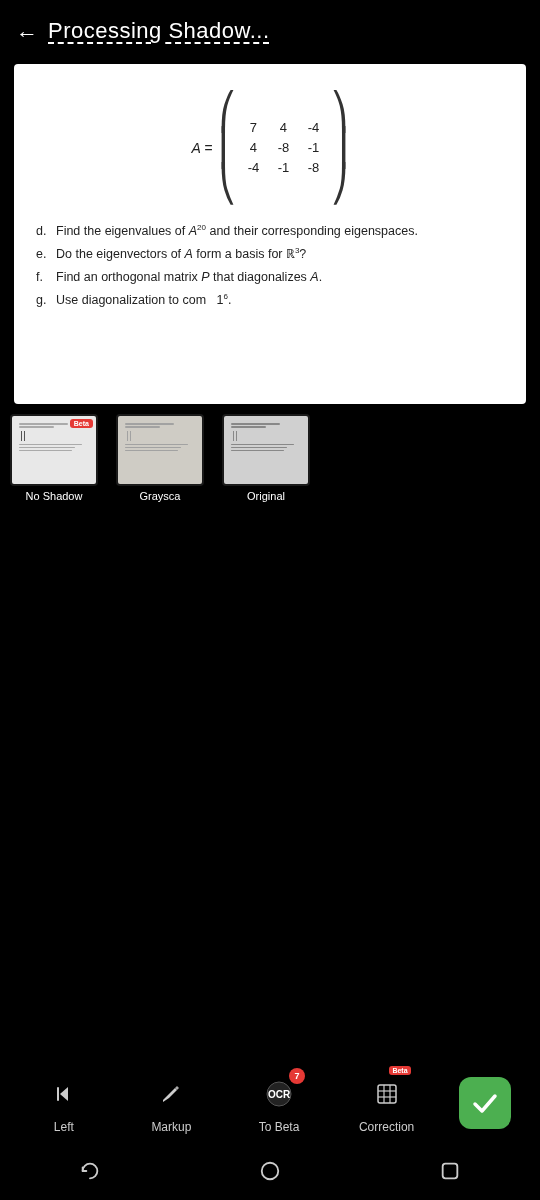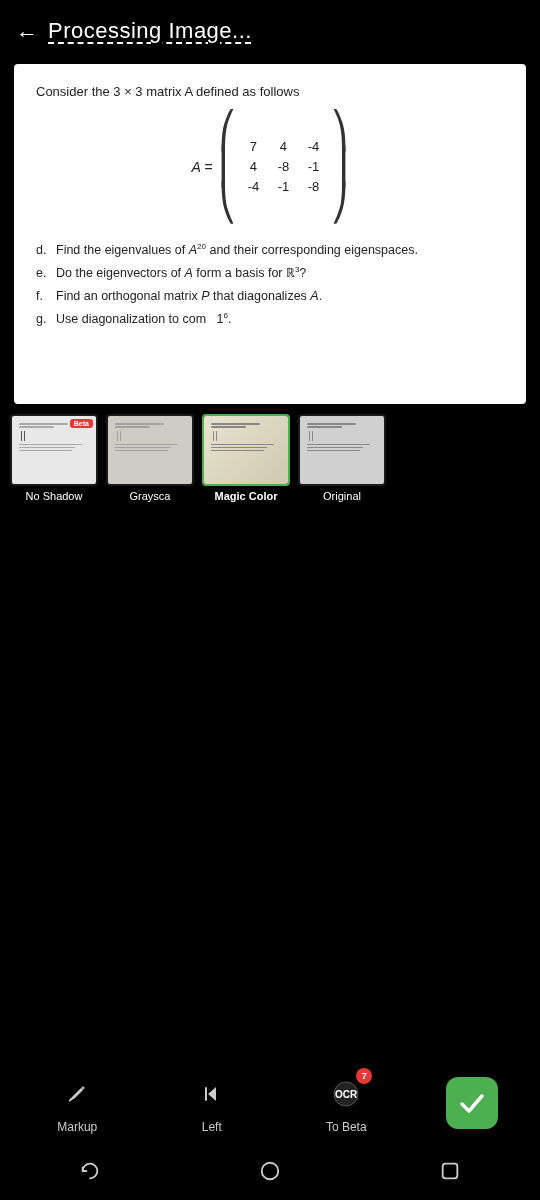--- a/index.html
+++ b/index.html
@@ -104,21 +104,21 @@
     }
     sup {
       font-size: 8px;
       vertical-align: super;
     }
 
     
     .filter-strip {
       display: flex;
       flex-direction: row;
-      gap: 0;
+      gap: 10px;
       margin: 8px 0 0 0;
       overflow-x: auto;
       padding: 0 6px;
     }
     .filter-item {
       flex: 0 0 auto;
       width: 96px;
       display: flex;
       flex-direction: column;
       align-items: center;
@@ -323,25 +323,24 @@
       padding: 0 1px;
       margin: 1px 2px;
       height: 10px;
     }
   </style>
 </head>
 <body>
 
 <div class="header">
   <span class="back-btn">←</span>
-  <span class="header-title">Processing Image...</span>
+  <span class="header-title">Processing Shadow...</span>
 </div>
 
 <div class="doc-area">
-  <div class="doc-title">Consider the 3 × 3 matrix A defined as follows</div>
 
   <div class="matrix-container">
     <span class="matrix-label">A =</span>
     <span class="matrix-bracket">⎛<br>⎜<br>⎝</span>
     <div class="matrix-values">
       <span>7</span>
       <span>4</span>
       <span>-4</span>
       <span>4</span>
       <span>-8</span>
@@ -406,37 +405,20 @@
           </div>
           <div class="tc-line" style="width:90%;background:#bbb"></div>
           <div class="tc-line" style="width:80%;background:#bbb"></div>
           <div class="tc-line" style="width:75%;background:#bbb"></div>
         </div>
       </div>
     </div>
     <span class="filter-label">Graysca</span>
   </div>
 
-  <div class="filter-item active">
-    <div class="filter-thumb selected">
-      <div class="filter-thumb-inner magic-color">
-        <div class="thumb-content">
-          <div class="tc-line" style="width:70%;background:#888"></div>
-          <div class="tc-line" style="width:50%;background:#888"></div>
-          <div style="display:flex;align-items:center;margin:2px 0">
-            <div class="tc-matrix" style="border-color:#888"></div>
-          </div>
-          <div class="tc-line" style="width:90%;background:#888"></div>
-          <div class="tc-line" style="width:80%;background:#888"></div>
-          <div class="tc-line" style="width:75%;background:#888"></div>
-        </div>
-      </div>
-    </div>
-    <span class="filter-label selected-lbl">Magic Color</span>
-  </div>
 
   <div class="filter-item">
     <div class="filter-thumb">
       <div class="filter-thumb-inner graysca">
         <div class="thumb-content">
           <div class="tc-line" style="width:70%;background:#888"></div>
           <div class="tc-line" style="width:50%;background:#888"></div>
           <div style="display:flex;align-items:center;margin:2px 0">
             <div class="tc-matrix" style="border-color:#888"></div>
           </div>
@@ -449,48 +431,61 @@
     <span class="filter-label">Original</span>
   </div>
 
 </div>
 
 <div class="bottom-toolbar">
 
   <div class="toolbar-btn">
     <div class="toolbar-icon">
       <svg viewBox="0 0 28 28" fill="none">
+        <path d="M10 14 L18 7 L18 21 Z" fill="#ccc"></path>
+        <rect x="7" y="7" width="2" height="14" rx="1" fill="#ccc"></rect>
+      </svg>
+    </div>
+    <span class="toolbar-label">Left</span>
+  </div>
+
+  <div class="toolbar-btn">
+    <div class="toolbar-icon">
+      <svg viewBox="0 0 28 28" fill="none">
         <path d="M6 20 L10 16 L18 8 L20 10 L12 18 L6 22 Z" fill="#ccc"></path>
         <path d="M18 8 L20 6 L22 8 L20 10 Z" fill="#aaa"></path>
       </svg>
     </div>
     <span class="toolbar-label">Markup</span>
-  </div>
-
-  <div class="toolbar-btn">
-    <div class="toolbar-icon">
-      <svg viewBox="0 0 28 28" fill="none">
-        <path d="M10 14 L18 7 L18 21 Z" fill="#ccc"></path>
-        <rect x="7" y="7" width="2" height="14" rx="1" fill="#ccc"></rect>
-      </svg>
-    </div>
-    <span class="toolbar-label">Left</span>
   </div>
 
   <div class="toolbar-btn">
     <div class="toolbar-icon ocr-icon">
       <svg viewBox="0 0 28 28" fill="none">
         <circle cx="14" cy="14" r="12" fill="#222" stroke="#555" stroke-width="1"></circle>
         <text x="14" y="18" text-anchor="middle" font-size="10" fill="#fff" font-weight="bold">OCR</text>
       </svg>
       <div class="ocr-badge">7</div>
     </div>
     <span class="toolbar-label">To Beta</span>
   </div>
 
+  <div class="toolbar-btn">
+    <div class="toolbar-icon" style="position:relative">
+      <svg viewBox="0 0 28 28" fill="none">
+        <rect x="5" y="5" width="18" height="18" rx="2" fill="none" stroke="#ccc" stroke-width="1.5"></rect>
+        <line x1="5" y1="11" x2="23" y2="11" stroke="#ccc" stroke-width="1.2"></line>
+        <line x1="5" y1="17" x2="23" y2="17" stroke="#ccc" stroke-width="1.2"></line>
+        <line x1="11" y1="5" x2="11" y2="23" stroke="#ccc" stroke-width="1.2"></line>
+        <line x1="17" y1="5" x2="17" y2="23" stroke="#ccc" stroke-width="1.2"></line>
+      </svg>
+      <div class="correction-badge">Beta</div>
+    </div>
+    <span class="toolbar-label">Correction</span>
+  </div>
 
   <div class="check-btn">
     <svg viewBox="0 0 30 30" fill="none">
       <polyline points="5,16 12,23 25,8" stroke="#fff" stroke-width="3.5" stroke-linecap="round" stroke-linejoin="round"></polyline>
     </svg>
   </div>
 
 </div>
 
 <div class="nav-bar">

